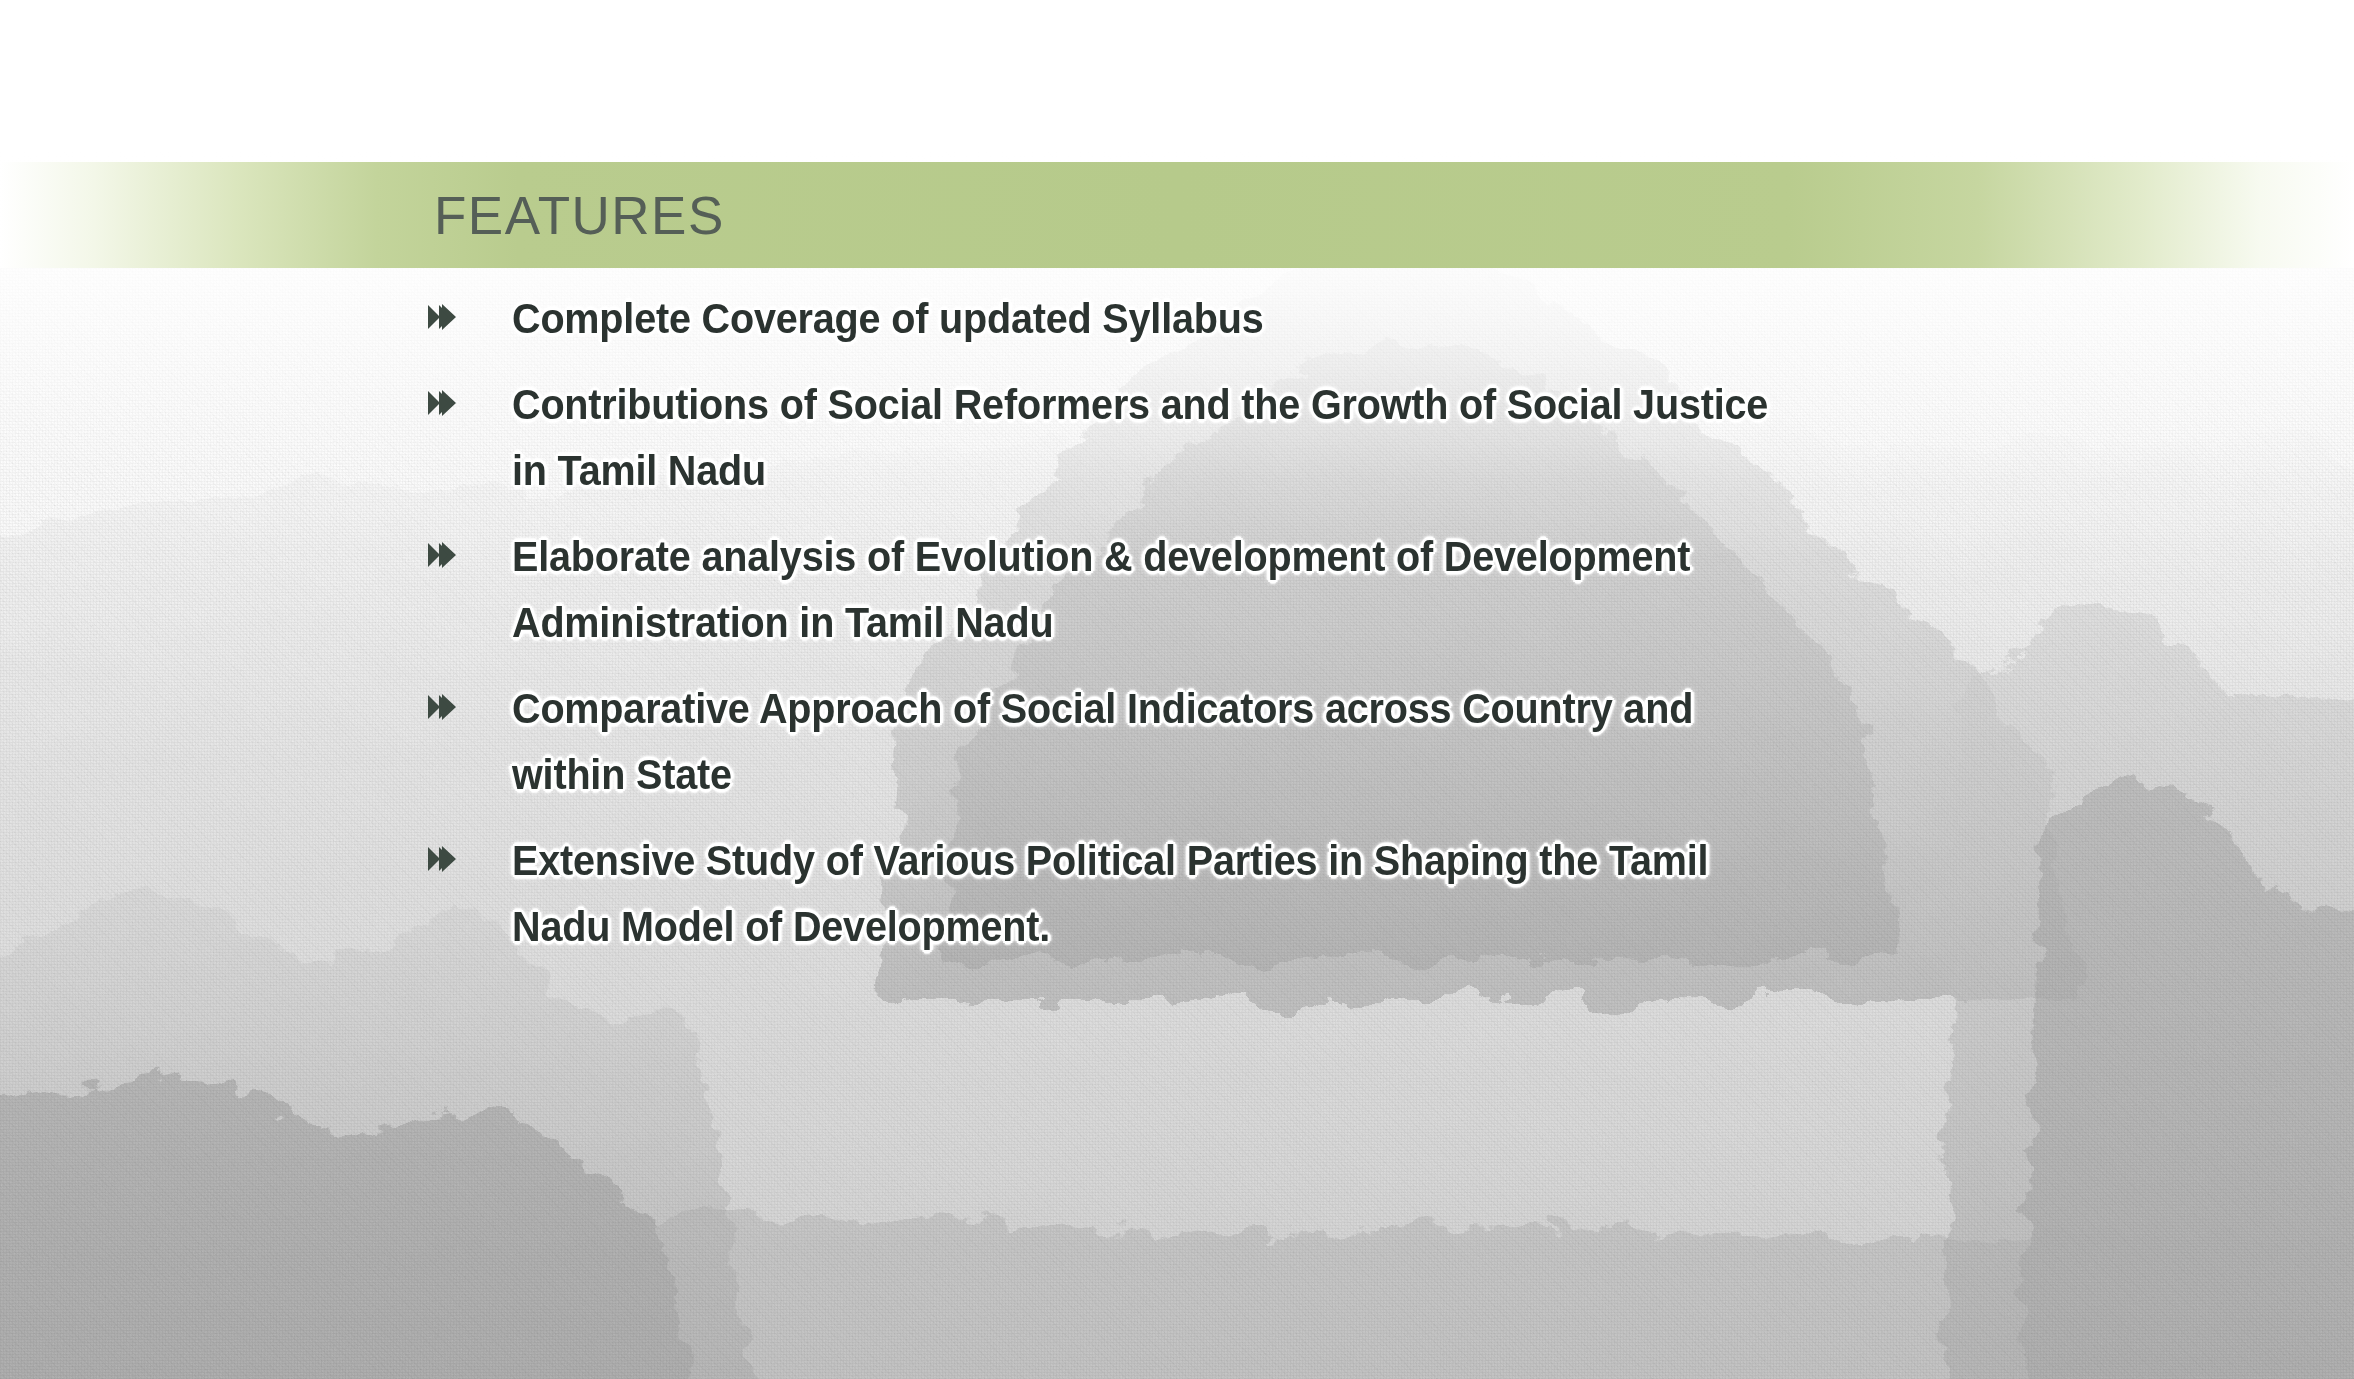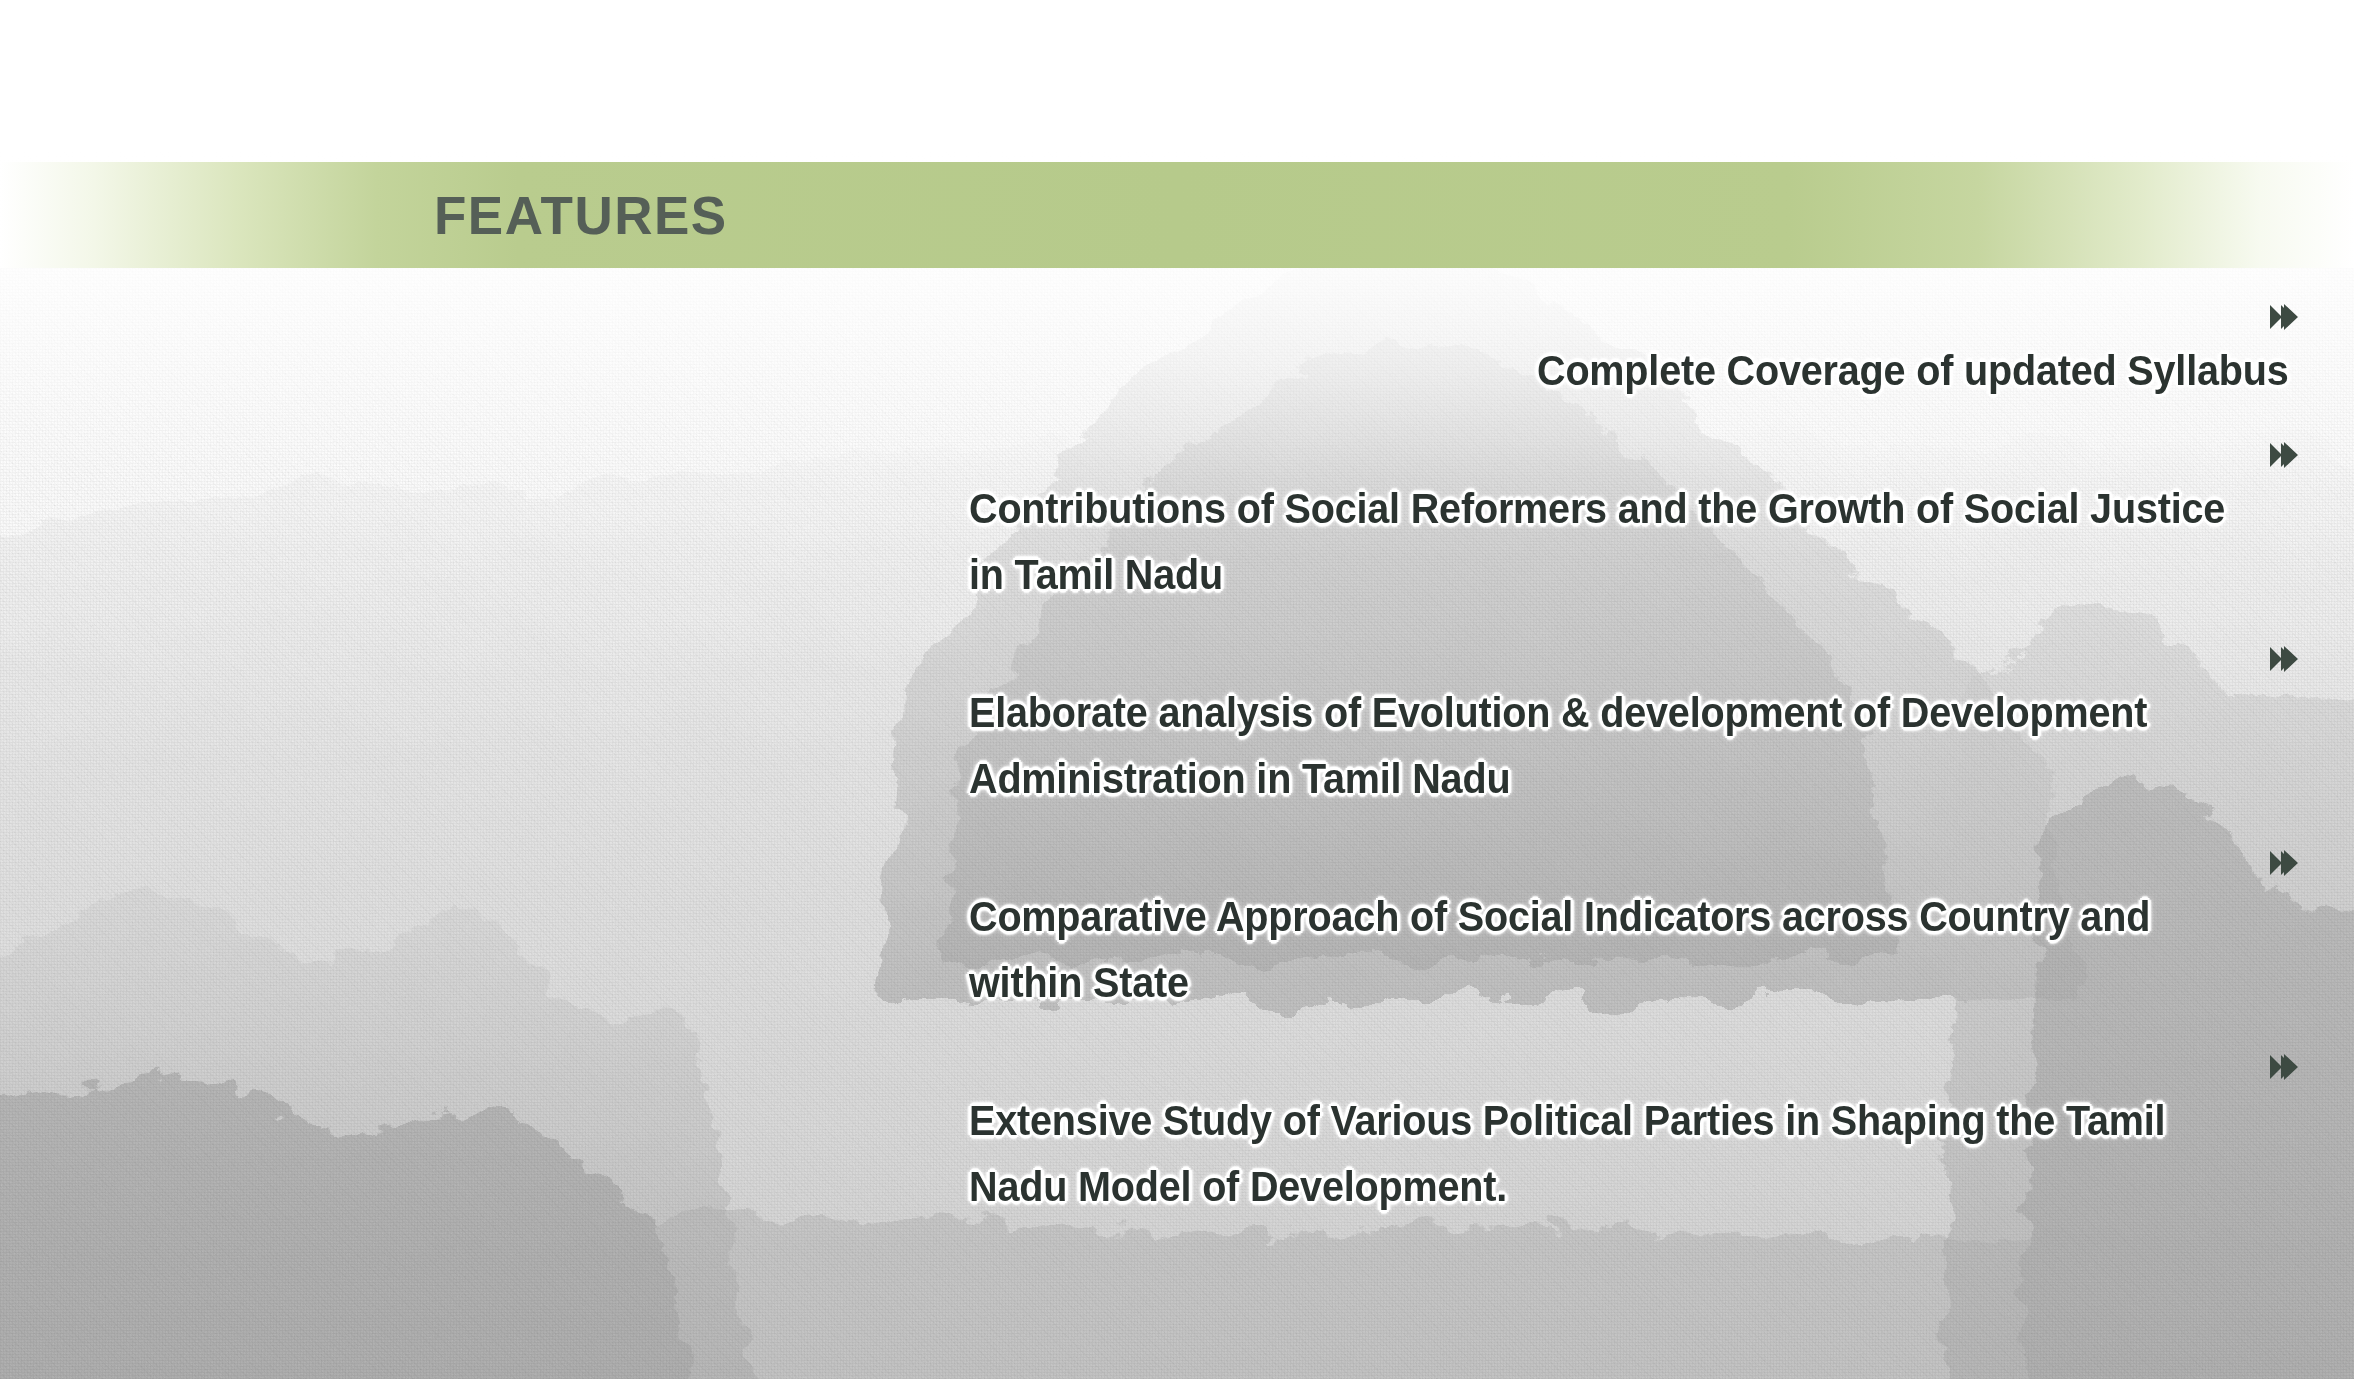--- a/index.html
+++ b/index.html
@@ -82,21 +82,21 @@
       #c6d6a0 84%,
       #e2ebcb 91%,
       #f7faf0 96%,
       #ffffff 100%);
   }
   #features-title {
     position: relative;
     z-index: 2;
     margin-left: 434px;
     font-size: 53px;
-    font-weight: bold;
+    font-weight: normal;
     letter-spacing: 1.5px;
     color: #555f57;
     font-family: "Liberation Sans", sans-serif;
     line-height: 1;
     white-space: nowrap;
   }
 
   
   #features-list {
     position: absolute;
@@ -104,24 +104,23 @@
     top: 285px;
     width: 2354px;
     z-index: 6;
     list-style: none;
     margin: 0;
     padding: 0;
   }
   .feature-item {
     position: relative;
     display: flex;
-    align-items: flex-end;
+    align-items: flex-start;
     padding-left: 426px;
     margin-bottom: 20px;
-    flex-direction: column;
   }
   .bullet-icon {
     flex: 0 0 auto;
     width: 40px;
     height: 40px;
     margin-top: 12px;
     margin-right: 46px;
   }
   .bullet-icon svg { display: block; width: 40px; height: 40px; }
 

